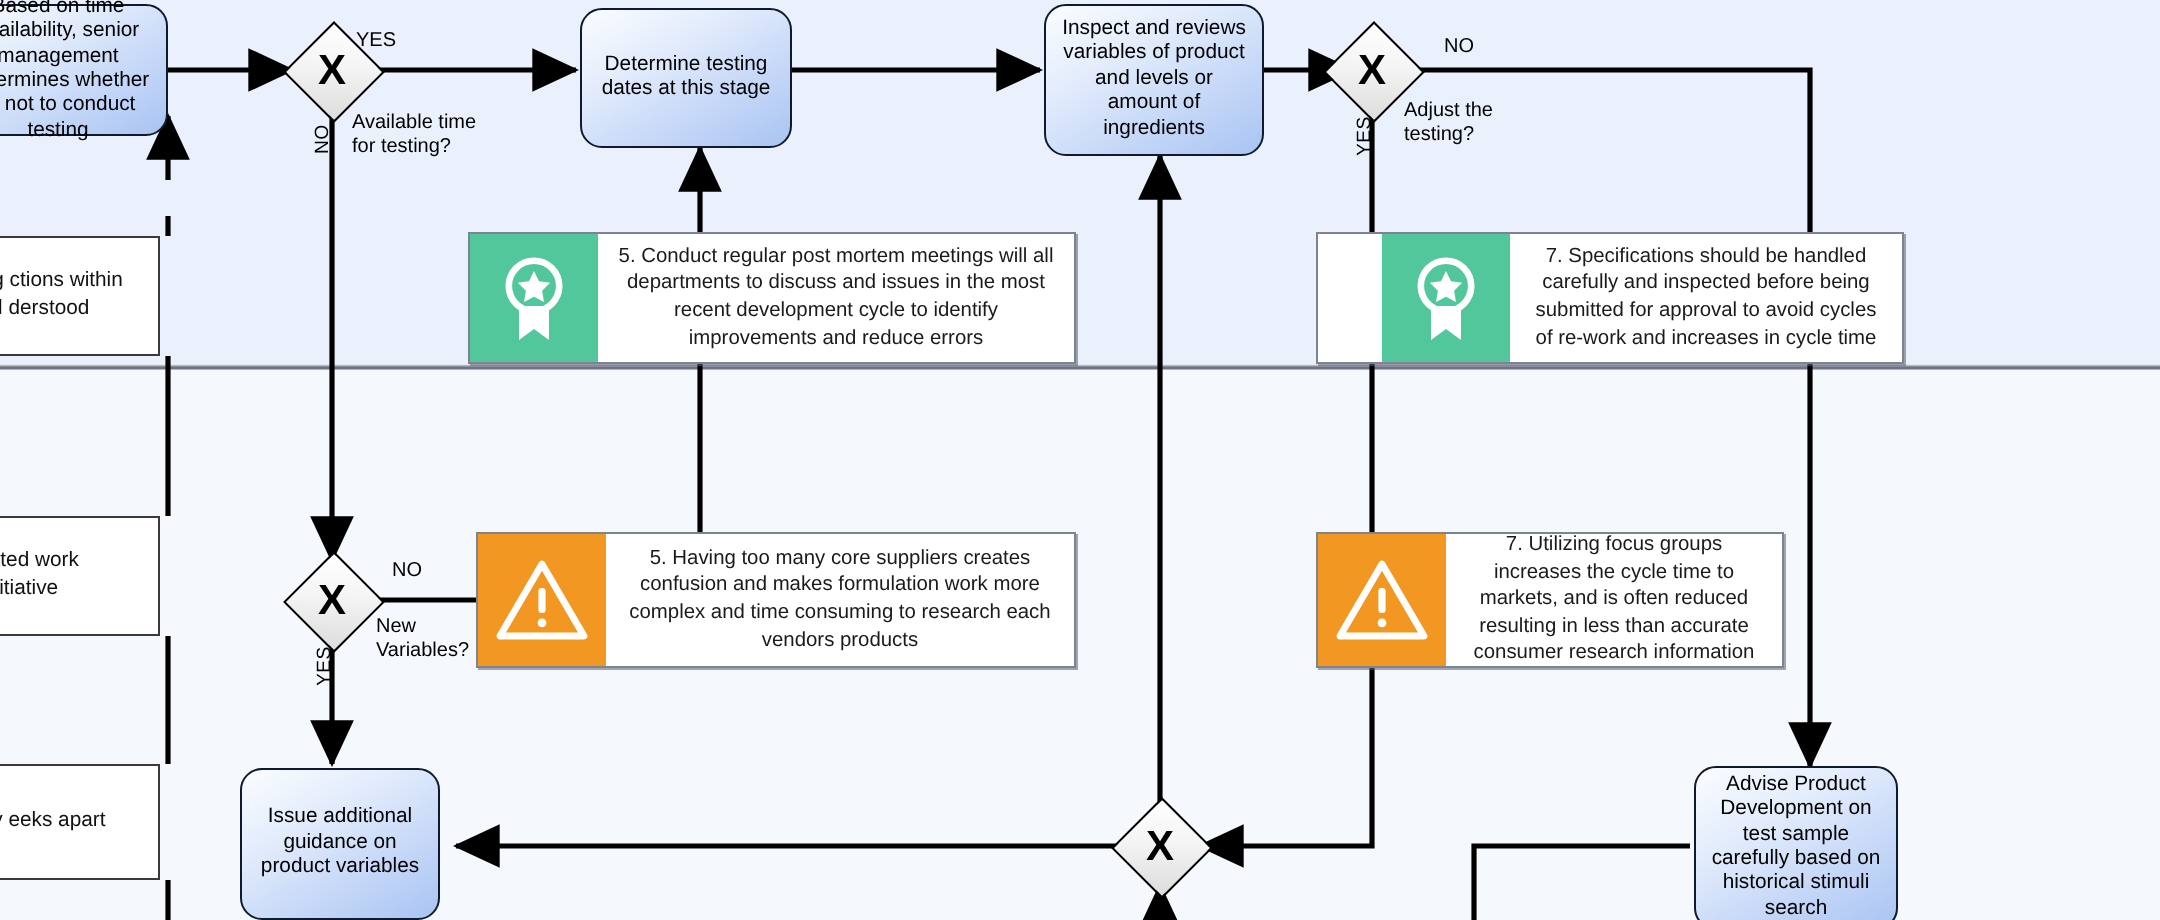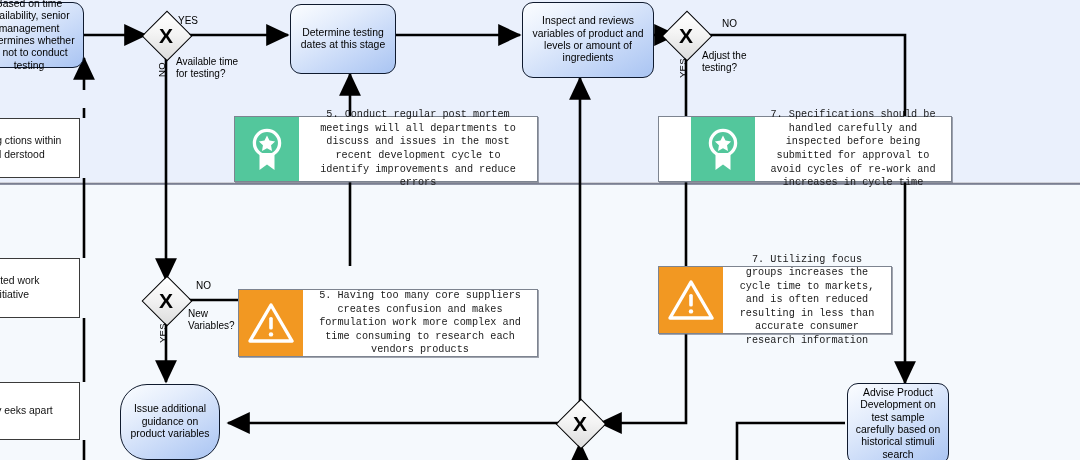--- a/index.html
+++ b/index.html
@@ -47,21 +47,21 @@
     font-family:"Liberation Sans",sans-serif;
   }
 
   
   .callout{display:flex;align-items:stretch;border:1px solid #7d8490;background:#fff;
     box-shadow:1px 1px 0 rgba(90,95,110,.55);}
   .callout .ic{width:64px;flex:0 0 64px;display:flex;align-items:center;justify-content:center;}
   .callout.good .ic{background:#53c79c;}
   .callout.warn .ic{background:#f29822;}
   .callout .tx{flex:1;display:flex;align-items:center;justify-content:center;text-align:center;
-    font-size:10.2px;line-height:1.33;color:#1a1a1a;padding:5px 9px;background:#fff;font-family:Liberation Mono, monospace;}
+    font-size:10.2px;line-height:1.33;color:#1a1a1a;padding:5px 9px;background:#fff;}
 
   
   .elabel{position:absolute;font-size:10px;color:#000;line-height:1.2;white-space:pre;}
   .elabel.vert{transform:rotate(-90deg);transform-origin:left top;}
   .elabel.vtxt{font-size:9.6px;letter-spacing:.2px;}
 </style>
 </head>
 <body>
 
 <div id="canvas">
@@ -130,21 +130,21 @@
   </div>
   <div class="elabel" style="left:178px;top:15px;">YES</div>
   <div class="elabel vert vtxt" style="left:156px;top:77px;">NO</div>
   <div class="elabel" style="left:176px;top:56px;">Available time
 for testing?</div>
 
   <div class="node task" style="left:290px;top:4px;width:106px;height:70px;">
     <span>Determine testing dates at this stage</span>
   </div>
 
-  <div class="node task" style="left:522px;top:2px;width:132px;height:76px;justify-content:flex-end;">
+  <div class="node task" style="left:522px;top:2px;width:110px;height:76px;justify-content:flex-end;">
     <span>Inspect and reviews variables of product and levels or amount of ingredients</span>
   </div>
 
   <div class="node gateway" style="left:666px;top:15px;">
     <div class="dia"></div>
     <div class="xm">X</div>
   </div>
   <div class="elabel" style="left:722px;top:18px;">NO</div>
   <div class="elabel vert vtxt" style="left:677px;top:78px;">YES</div>
   <div class="elabel" style="left:702px;top:50px;">Adjust the
@@ -174,21 +174,21 @@
 
   <div class="node gateway" style="left:146px;top:280px;">
     <div class="dia"></div>
     <div class="xm">X</div>
   </div>
   <div class="elabel" style="left:196px;top:280px;">NO</div>
   <div class="elabel vert vtxt" style="left:157px;top:343px;">YES</div>
   <div class="elabel" style="left:188px;top:308px;">New
 Variables?</div>
 
-  <div class="node callout warn" style="left:238px;top:266px;width:300px;height:68px;margin-top:23px;">
+  <div class="node callout warn" style="left:238px;top:266px;width:300px;height:68px;">
     <div class="ic">
       <svg width="46" height="42" viewBox="0 0 46 42" aria-hidden="true">
         <path d="M23 3 L44 39 L2 39 Z" fill="none" stroke="#fff" stroke-width="3.4" stroke-linejoin="round"></path>
         <rect x="21.2" y="15" width="3.6" height="12.5" rx="1.6" fill="#fff"></rect>
         <circle cx="23" cy="32.4" r="2.2" fill="#fff"></circle>
       </svg>
     </div>
     <div class="tx">5. Having too many core suppliers creates confusion and makes formulation work more complex and time consuming to research each vendors products</div>
   </div>
 
@@ -196,21 +196,21 @@
     <div class="ic">
       <svg width="46" height="42" viewBox="0 0 46 42" aria-hidden="true">
         <path d="M23 3 L44 39 L2 39 Z" fill="none" stroke="#fff" stroke-width="3.4" stroke-linejoin="round"></path>
         <rect x="21.2" y="15" width="3.6" height="12.5" rx="1.6" fill="#fff"></rect>
         <circle cx="23" cy="32.4" r="2.2" fill="#fff"></circle>
       </svg>
     </div>
     <div class="tx">7. Utilizing focus groups increases the cycle time to markets, and is often reduced resulting in less than accurate consumer research information</div>
   </div>
 
-  <div class="node task" style="left:120px;top:384px;width:100px;height:76px;border-radius:27px;">
+  <div class="node task" style="left:120px;top:384px;width:100px;height:76px;">
     <span>Issue additional guidance on product variables</span>
   </div>
 
   <div class="node gateway" style="left:560px;top:403px;">
     <div class="dia"></div>
     <div class="xm">X</div>
   </div>
 
   <div class="node task" style="left:847px;top:383px;width:102px;height:82px;">
     <span>Advise Product Development on test sample carefully based on historical stimuli search</span>

